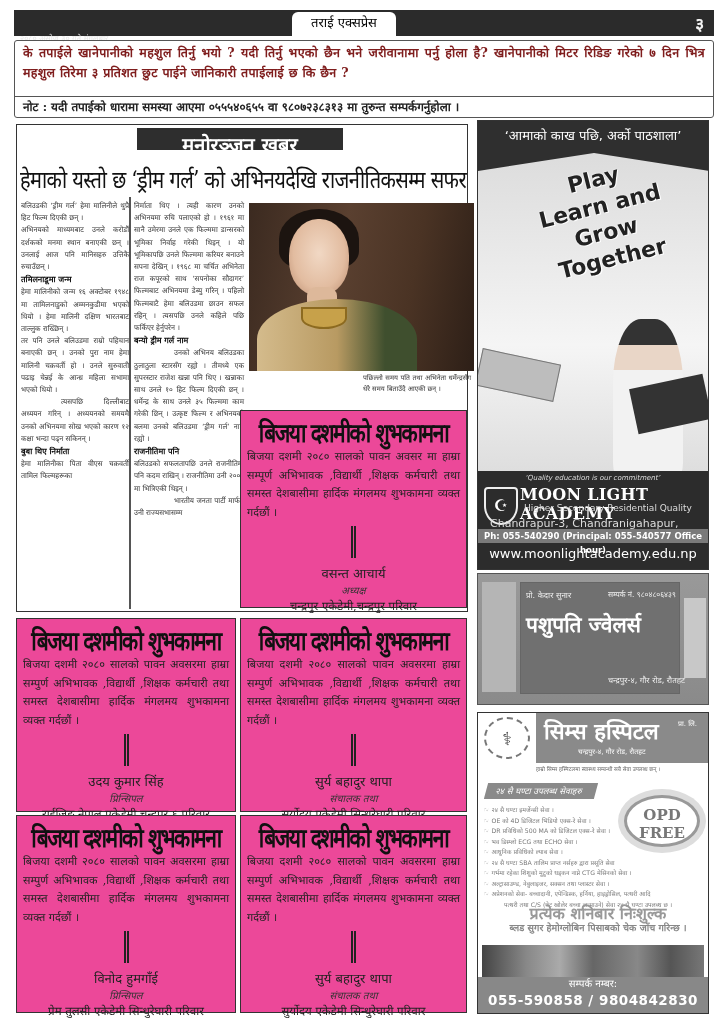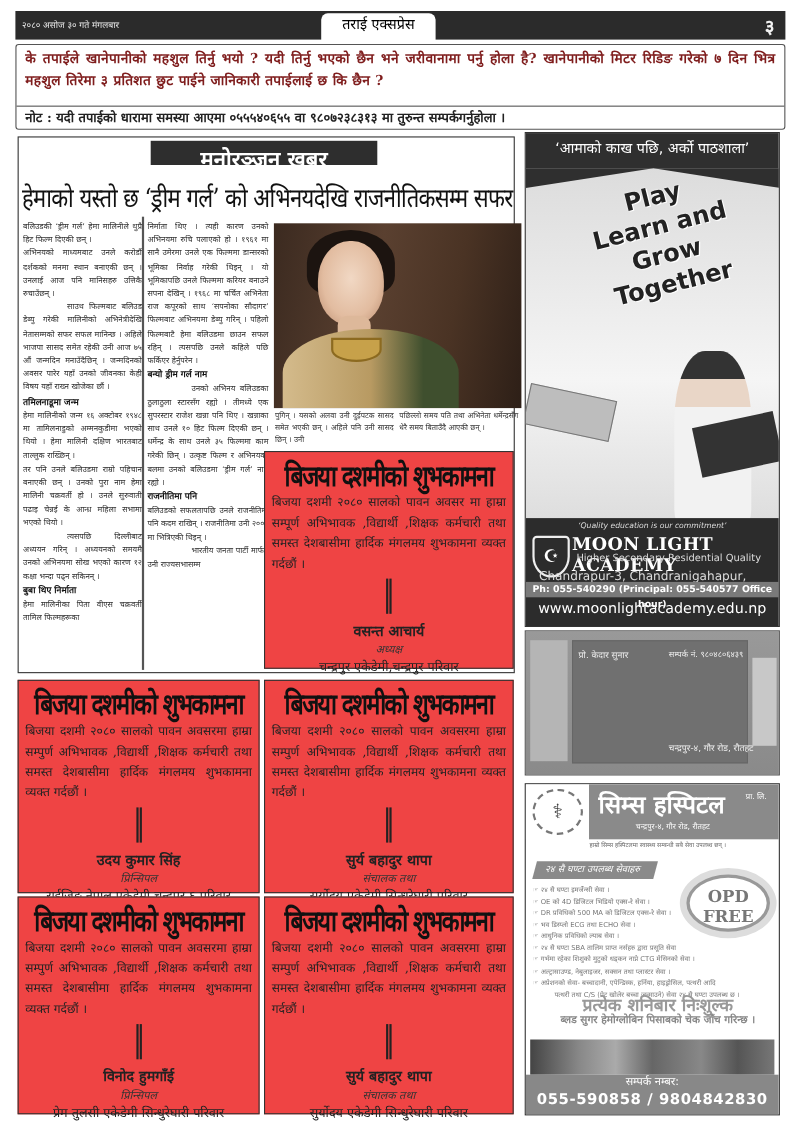--- a/index.html
+++ b/index.html
@@ -1,21 +1,21 @@
 <!DOCTYPE html>
 <html><head>
 <meta charset="utf-8">
 <style>
 *{box-sizing:border-box;margin:0;padding:0}
 html,body{width:724px;height:1024px;background:#fff;overflow:hidden}
 body{position:relative;font-family:"DejaVu Sans",sans-serif;color:#1a1a1a}
 .abs{position:absolute}
 
 #hdr{left:14px;top:10px;width:700px;height:26px;background:#2b2b2b;color:#fff}
-#hdr .date{position:absolute;left:6px;top:6px;font-size:8px;color:#e8e8e8}
+#hdr .date{position:absolute;left:6px;top:22px;font-size:8px;color:#e8e8e8}
 #hdr .mast{position:absolute;left:278px;top:2px;width:104px;height:34px;background:#fff;color:#000000;border-radius:6px;font-size:13px;text-align:center;line-height:22px;font-family:"DejaVu Serif",serif}
 #hdr .pg{position:absolute;right:10px;top:2px;font-size:17px;font-weight:bold;color:#f2f2f2}
 
 #notice{left:14px;top:40px;width:700px;height:78px;border:1.5px solid #555;border-radius:3px;font-family:"DejaVu Serif",serif}
 #notice .q{padding:2px 8px 0 8px;font-size:12.5px;line-height:20px;font-weight:bold;letter-spacing:.3px;color:#7f1d1d;text-align:justify}
 #notice .note{position:absolute;left:0;right:0;bottom:0;height:21px;border-top:1.5px solid #555;font-size:11.8px;line-height:20px;padding-left:8px;font-weight:bold;color:#222}
 
 #ent{left:16px;top:124px;width:452px;height:488px;border:1.5px solid #333}
 #ent .sec{position:absolute;left:120px;top:3px;width:206px;height:22px;background:#2e2e2e;color:#fff;font-size:20px;font-weight:bold;text-align:center;line-height:34px}
 #ent .hl{position:absolute;left:0;top:40px;width:452px;text-align:center;font-size:20px;line-height:30px;color:#111;font-family:"DejaVu Serif",serif;letter-spacing:-.6px;transform:scaleY(1.2)}
@@ -27,25 +27,25 @@
 #photo{position:absolute;left:232px;top:78px;width:225px;height:168px;overflow:hidden;background:linear-gradient(100deg,#3b2a20 0%,#5a4030 40%,#4a3324 70%,#2d1f17 100%)}
 #photo .face{position:absolute;left:40px;top:16px;width:60px;height:76px;border-radius:48% 48% 45% 45%;background:radial-gradient(ellipse at 50% 45%,#f1d8c4 0%,#e2bca0 60%,#b98a6d 100%)}
 #photo .hair{position:absolute;left:30px;top:6px;width:80px;height:60px;border-radius:50% 50% 30% 30%;background:#1c1410}
 #photo .body{position:absolute;left:8px;top:96px;width:160px;height:80px;border-radius:50% 50% 0 0;background:linear-gradient(90deg,#d4bb8c,#b89a62 50%,#3f4f2e 80%)}
 #photo .neck{position:absolute;left:58px;top:84px;width:30px;height:30px;background:#ddb89a;border-radius:30%}
 #photo .jewel{position:absolute;left:52px;top:104px;width:46px;height:22px;border-radius:0 0 50% 50%;background:#c7a14a;border:2px solid #8c6a20}
 #ent .cap{position:absolute;top:248px;width:108px;font-size:6.8px;line-height:11px}
 #ent .cap1{left:233px}
 #ent .cap2{left:346px}
 
-.ad{position:absolute;border:1.5px solid #333;background:#ef4444;font-family:"DejaVu Serif",serif}
+.ad{position:absolute;border:1.5px solid #333;background:#ec4899;font-family:"DejaVu Serif",serif}
 .ad .t{font-family:"DejaVu Sans",sans-serif;font-weight:bold;font-size:21px;letter-spacing:-1.5px;color:#111;white-space:nowrap;text-align:center;transform:scaleY(1.25);transform-origin:top;margin-top:3px}
 .ad .b{font-size:11px;line-height:18.5px;color:#222;text-align:justify;padding:0 6px;margin-top:6px}
 .ad .bar{width:5px;height:32px;border-left:2px solid #222;border-right:2px solid #222;margin:4px auto 0}
-.ad .n{font-size:13px;font-weight:bold;text-align:center;margin-top:6px;color:#222}
+.ad .n{font-size:13px;font-weight:normal;text-align:center;margin-top:6px;color:#222}
 .ad .r{font-size:10px;font-style:italic;text-align:center;color:#333;margin-top:1px}
 .ad .o{font-size:11.5px;text-align:center;color:#222;margin-top:1px}
 #adA{left:240px;top:410px;width:227px;height:198px}
 #adB{left:16px;top:618px;width:220px;height:194px}
 #adC{left:240px;top:618px;width:227px;height:194px}
 #adD{left:16px;top:815px;width:220px;height:198px}
 #adE{left:240px;top:815px;width:227px;height:198px}
 
 #moon{left:477px;top:120px;width:232px;height:450px;border:1px solid #333;overflow:hidden;background:linear-gradient(180deg,#d8d8d8 0%,#f5f5f5 50%,#ccc 100%)}
 #moon .top{position:absolute;left:0;top:0;width:100%;height:32px;background:#2f2f2f;color:#fff;font-size:13px;text-align:center;line-height:30px}
@@ -102,21 +102,20 @@
   <div class="note">नोट : यदी तपाईको धारामा समस्या आएमा ०५५५४०६५५ वा ९८०७२३८३१३ मा तुरुन्त सम्पर्कगर्नुहोला ।</div>
 </div>
 
 <div id="ent" class="abs">
   <div class="sec">मनोरञ्जन खबर</div>
   <div class="hl">हेमाको यस्तो छ ‘ड्रीम गर्ल’ को अभिनयदेखि राजनीतिकसम्म सफर</div>
   <div class="vr"></div>
   <div class="col c1">
     <p>बलिउडकी ‘ड्रीम गर्ल’ हेमा मालिनीले थुप्रै हिट फिल्म दिएकी छन् ।</p>
     <p>अभिनयको माध्यमबाट उनले करोडौं दर्शकको मनमा स्थान बनाएकी छन् । उनलाई आज पनि मानिसहरु उत्तिकै रुचाउँछन् ।</p>
-    <p style="text-indent:40px">साउथ फिल्मबाट बलिउड डेब्यु गरेकी मालिनीको अभिनेत्रीदेखि नेतासम्मको सफर सफल मानिन्छ । अहिले भाजपा सासद समेत रहेकी उनी आज ७५ औं जन्मदिन मनाउँदैछिन् । जन्मदिनको अवसर पारेर यहाँ उनको जीवनका केही विषय यहाँ राख्न खोजेका छौं ।</p>
     <b>तमिलनाडूमा जन्म</b>
     <p>हेमा मालिनीको जन्म १६ अक्टोबर १९४८ मा तामिलनाडुको अम्मनकुडीमा भएको थियो । हेमा मालिनी दक्षिण भारतबाट ताल्लुक राख्छिन् ।</p>
     <p>तर पनि उनले बलिउडमा राम्रो पहिचान बनाएकी छन् । उनको पुरा नाम हेमा मालिनी चक्रवर्ती हो । उनले सुरुवाती पढाइ चेन्नई के आन्ध्र महिला सभामा भएको थियो ।</p>
     <p style="text-indent:40px">त्यसपछि दिल्लीबाट अध्ययन गरिन् । अध्ययनको समयमै उनको अभिनयमा सोख भएको कारण १२ कक्षा भन्दा पढ्न सकिनन् ।</p>
     <b>बुबा थिए निर्माता</b>
     <p>हेमा मालिनीका पिता वीएस चक्रवर्ती तामिल फिल्महरूका</p>
   </div>
   <div class="col c2">
     <p>निर्माता थिए । त्यही कारण उनको अभिनयमा रुचि पलाएको हो । १९६१ मा सानै उमेरमा उनले एक फिल्ममा डान्सरको भूमिका निर्वाह गरेकी थिइन् । यो भूमिकापछि उनले फिल्ममा करियर बनाउने सपना देखिन् । १९६८ मा चर्चित अभिनेता राज कपूरको साथ ‘सपनोका सौदागर’ फिल्मबाट अभिनयमा डेब्यु गरिन् । पहिलो फिल्मबाटै हेमा बलिउडमा छाउन सफल रहिन् । त्यसपछि उनले कहिले पछि फर्किएर हेर्नुपरेन ।</p>
     <b>बन्यो ड्रीम गर्ल नाम</b>
@@ -125,21 +124,20 @@
     <p>बलिउडको सफलतापछि उनले राजनीतिमा पनि कदम राखिन् । राजनीतिमा उनी २००४ मा भित्रिएकी थिइन् ।</p>
     <p style="text-indent:40px">भारतीय जनता पार्टी मार्फत उनी राज्यसभासम्म</p>
   </div>
   <div id="photo" title="Hema Malini portrait">
     <div class="hair"></div>
     <div class="face"></div>
     <div class="neck"></div>
     <div class="body"></div>
     <div class="jewel"></div>
   </div>
-  <div class="col cap cap1">पुगिन् । यसको अलवा उनी दुईपटक सासद समेत भएकी छन् । अहिले पनि उनी सासद छिन् । उनी</div>
   <div class="col cap cap2">पछिल्लो समय पति तथा अभिनेता धर्मेन्द्रसँग धेरै समय बिताउँदै आएकी छन् ।</div>
 </div>
 
 <div id="adA" class="ad">
   <div class="t">बिजया दशमीको शुभकामना</div>
   <div class="b">बिजया दशमी २०८० सालको पावन अवसर मा हाम्रा सम्पूर्ण अभिभावक ,विद्यार्थी ,शिक्षक कर्मचारी तथा समस्त देशबासीमा हार्दिक मंगलमय शुभकामना व्यक्त गर्दछौं ।</div>
   <div class="bar"></div>
   <div class="n">वसन्त आचार्य</div>
   <div class="r">अध्यक्ष</div>
   <div class="o">चन्द्रपुर एकेडेमी,चन्द्रपुर परिवार</div>
@@ -199,20 +197,21 @@
     <div class="ph">Ph: 055-540290 (Principal: 055-540577 Office hour)</div>
     <div class="web">www.moonlightacademy.edu.np</div>
   </div>
 </div>
 
 <div id="jew" class="abs">
   <div class="lt"></div>
   <div class="board"></div>
   <div class="prop">प्रो. केदार सुनार</div>
   <div class="ph">सम्पर्क नं. ९८०४८०६४३९</div>
+  <div class="nm">पशुपति ज्वेलर्स</div>
   <div class="ad2">चन्द्रपुर-४, गौर रोड, रौतहट</div>
   <div class="rt"></div>
 </div>
 
 <div id="hosp" class="abs">
   <div class="hd"></div>
   <div class="lg">⚕</div>
   <div class="ti">सिम्स हस्पिटल</div>
   <div class="pl">प्रा. लि.</div>
   <div class="loc">चन्द्रपुर-४, गौर रोड, रौतहट</div>

